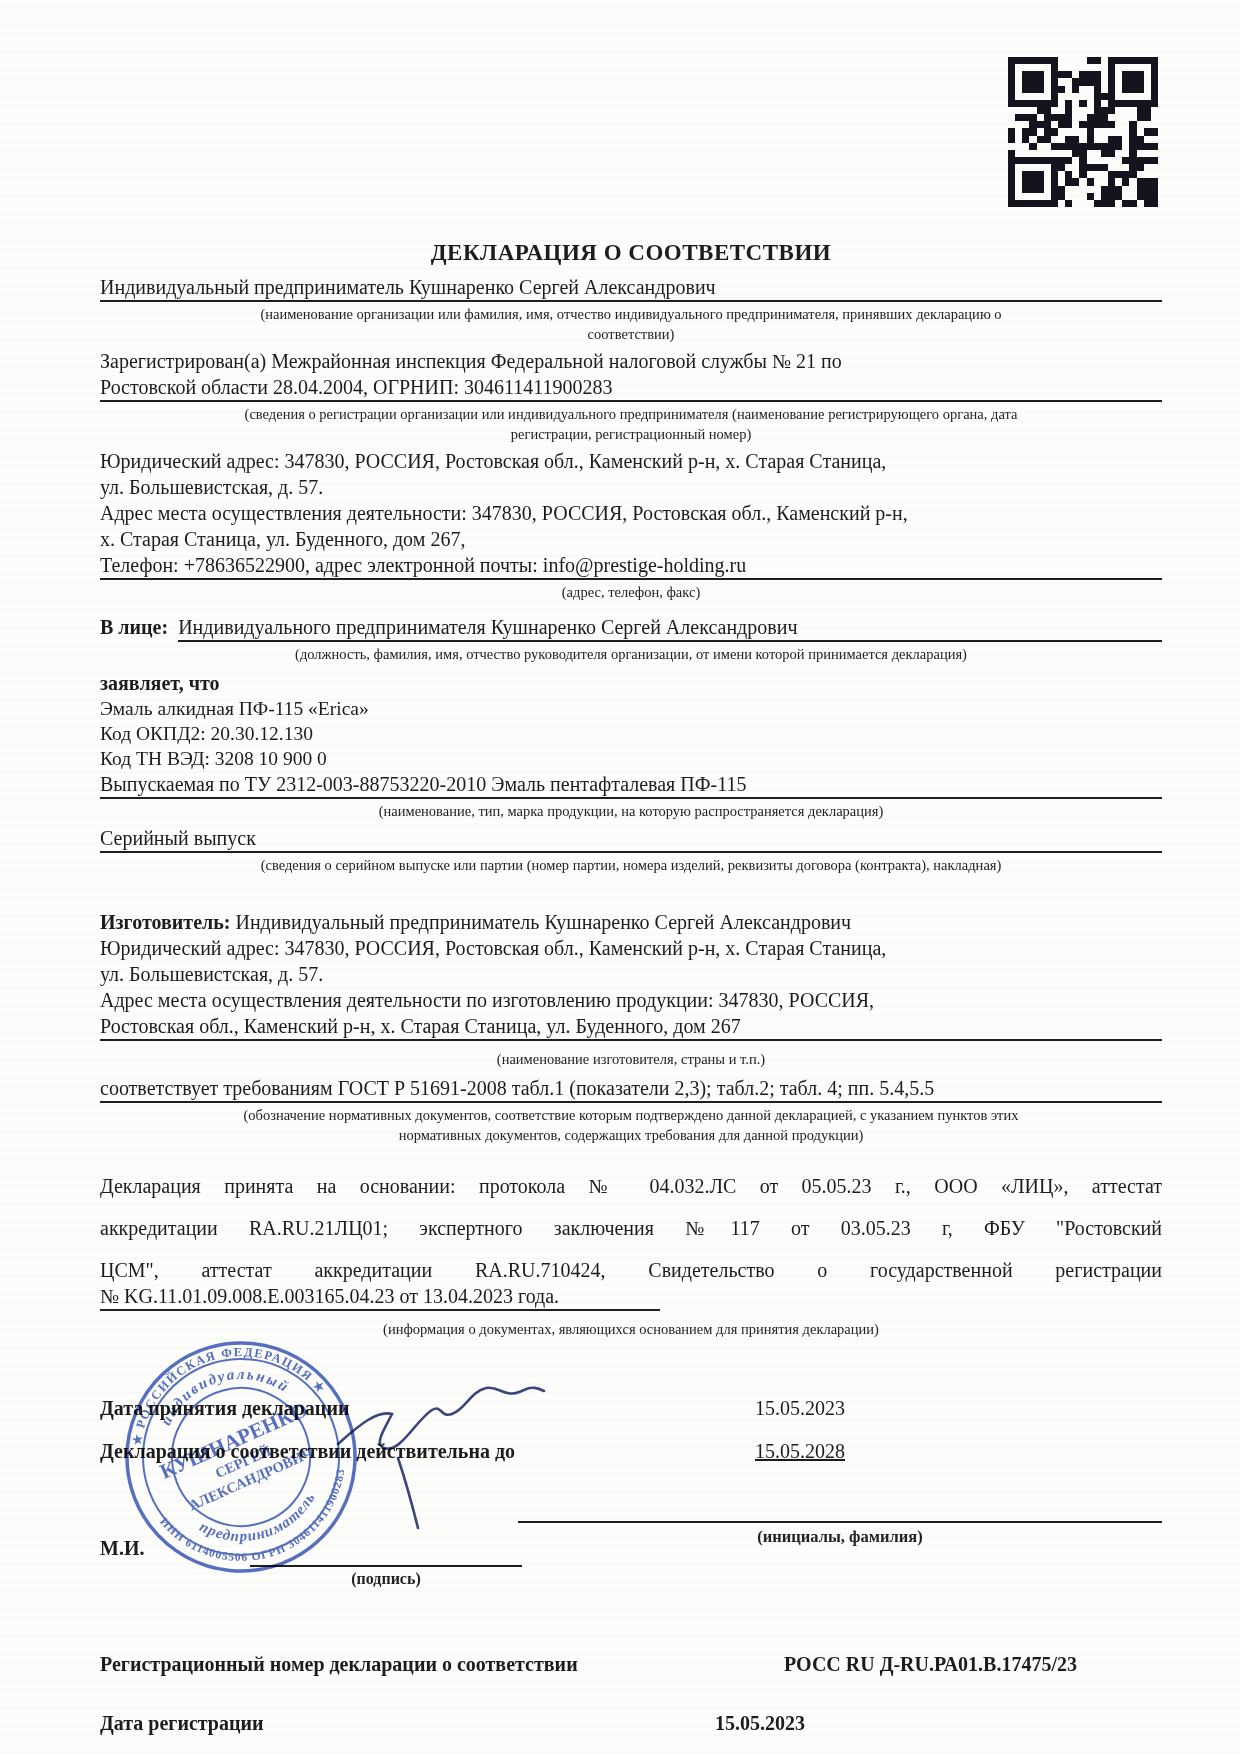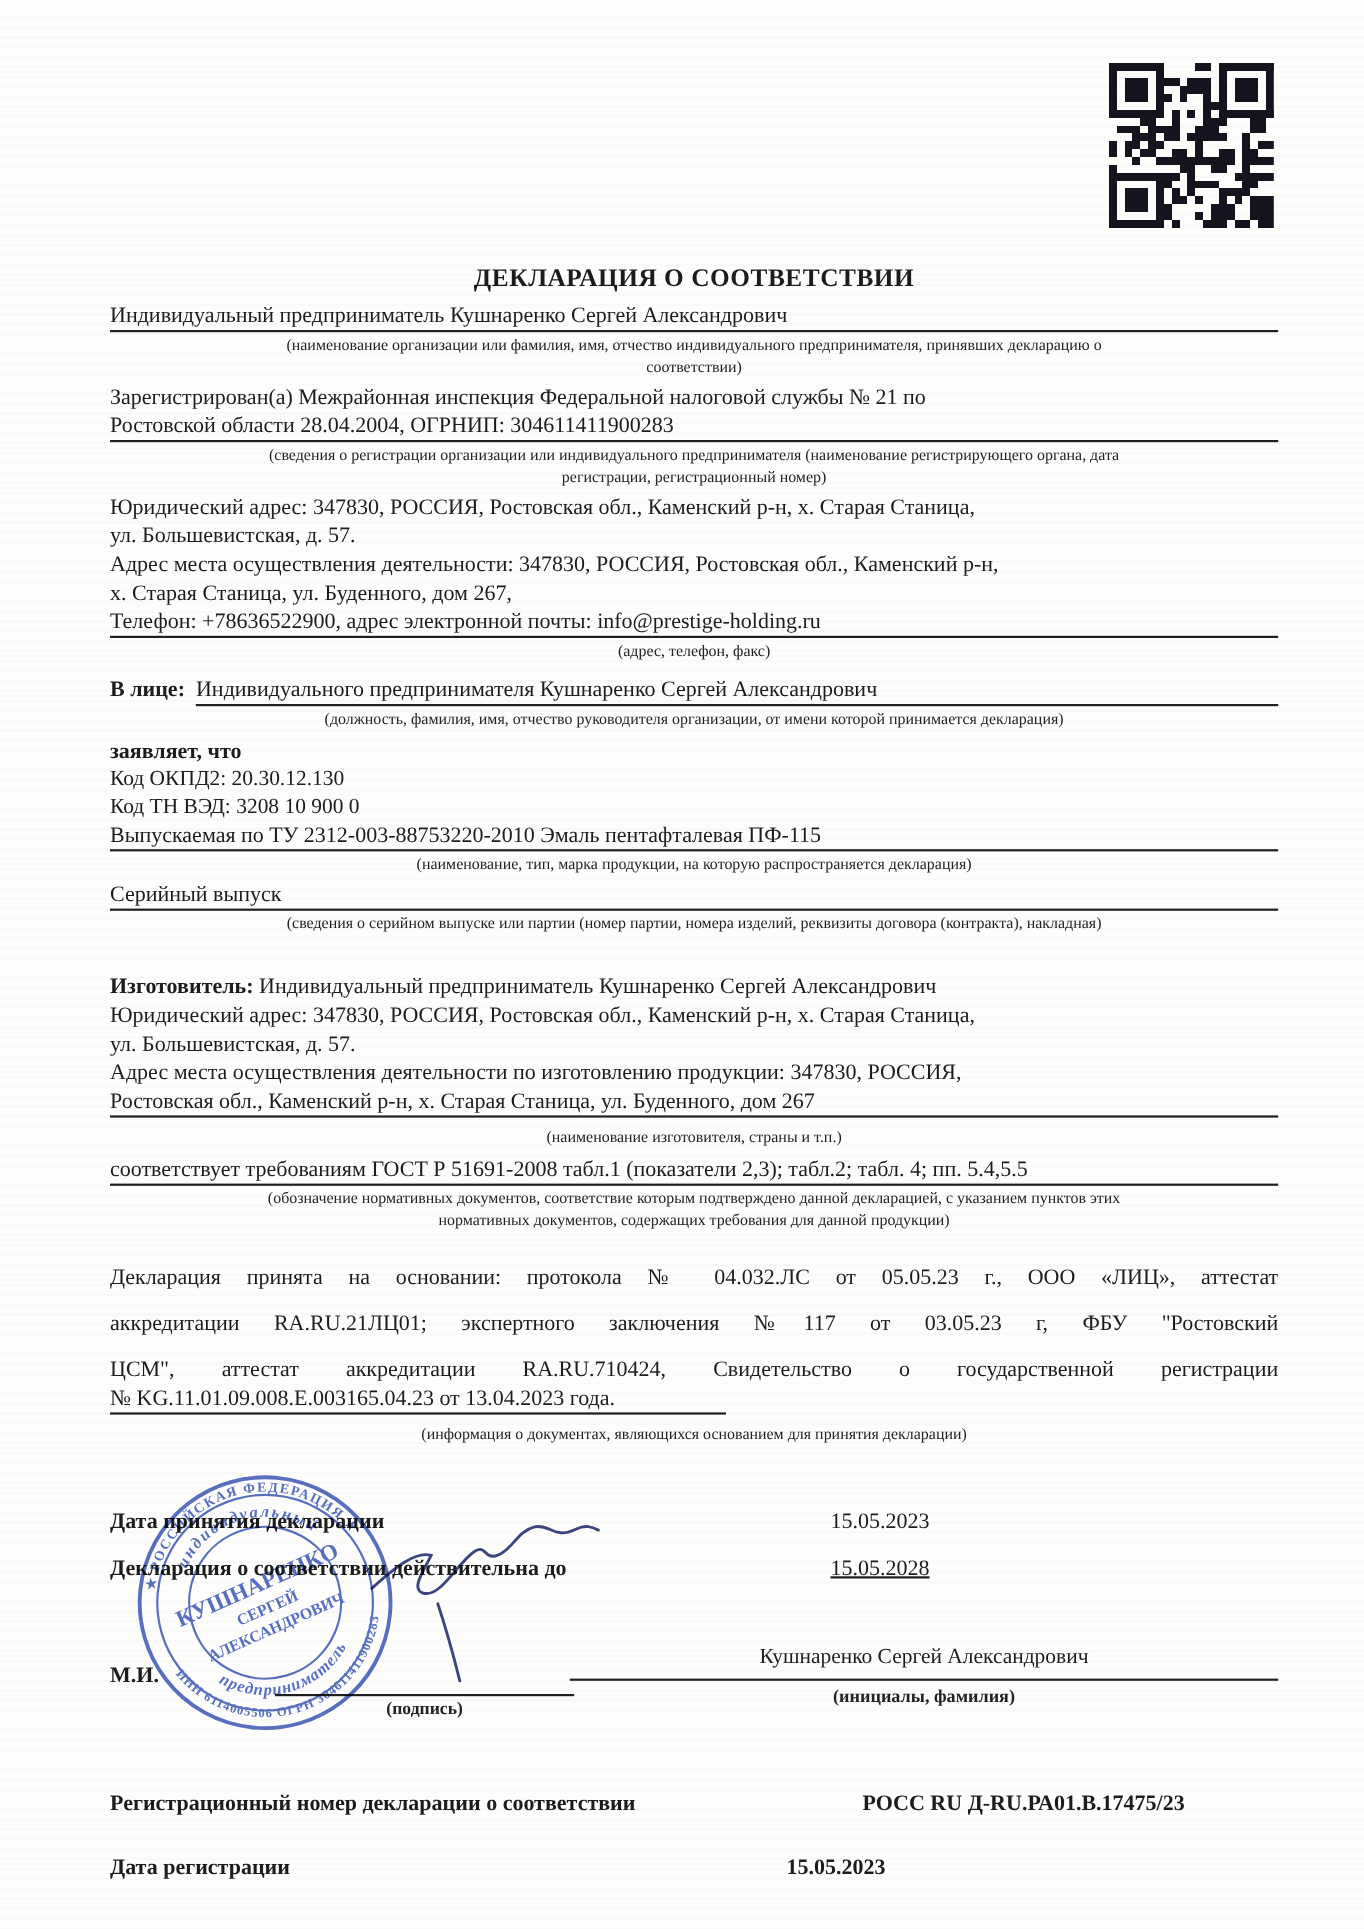--- a/index.html
+++ b/index.html
@@ -234,20 +234,21 @@
     <div class="t20 ul">Телефон: +78636522900, адрес электронной почты: info@prestige-holding.ru</div>
     <div class="cap mt2">(адрес, телефон, факс)</div>
 
     <div class="t20 mt12" style="display:flex;">
       <span class="b" style="white-space:nowrap;margin-right:10px;">В лице:</span>
       <span class="ul" style="flex:1;">Индивидуального предпринимателя Кушнаренко Сергей Александрович</span>
     </div>
     <div class="cap mt2">(должность, фамилия, имя, отчество руководителя организации, от имени которой принимается декларация)</div>
 
     <div class="t20 b mt6">заявляет, что</div>
+    <div class="t">Эмаль алкидная ПФ-115 «Erica»</div>
     <div class="t">Код ОКПД2: 20.30.12.130</div>
     <div class="t">Код ТН ВЭД: 3208 10 900 0</div>
     <div class="t20 ul">Выпускаемая по ТУ 2312-003-88753220-2010 Эмаль пентафталевая ПФ-115</div>
     <div class="cap mt2">(наименование, тип, марка продукции, на которую распространяется декларация)</div>
     <div class="t20 ul mt4">Серийный выпуск</div>
     <div class="cap mt2">(сведения о серийном выпуске или партии (номер партии, номера изделий, реквизиты договора (контракта), накладная)</div>
 
     <div class="t20 mt34">
       <div>
         <span class="b">Изготовитель:</span>
@@ -282,21 +283,20 @@
       <span class="lab b">Декларация о соответствии действительна до</span>
       <span class="val" style="left:655px;text-decoration:underline;">15.05.2028</span>
     </div>
 
     <div class="sigzone mt36">
       <div class="sigleft">М.И.</div>
       <div class="sigline-l">
         <div class="cap">(подпись)</div>
       </div>
       <div class="sigright">
-        <div class="name">Кушнаренко Сергей Александрович</div>
         <div class="line"></div>
         <div class="cap">(инициалы, фамилия)</div>
       </div>
     </div>
 
     <div class="kv t20 mt44">
       <span class="lab b">Регистрационный номер декларации о соответствии</span>
       <span class="val b" style="left:684px;">РОСС RU Д-RU.РА01.В.17475/23</span>
     </div>
     <div class="kv t20 mt32">

